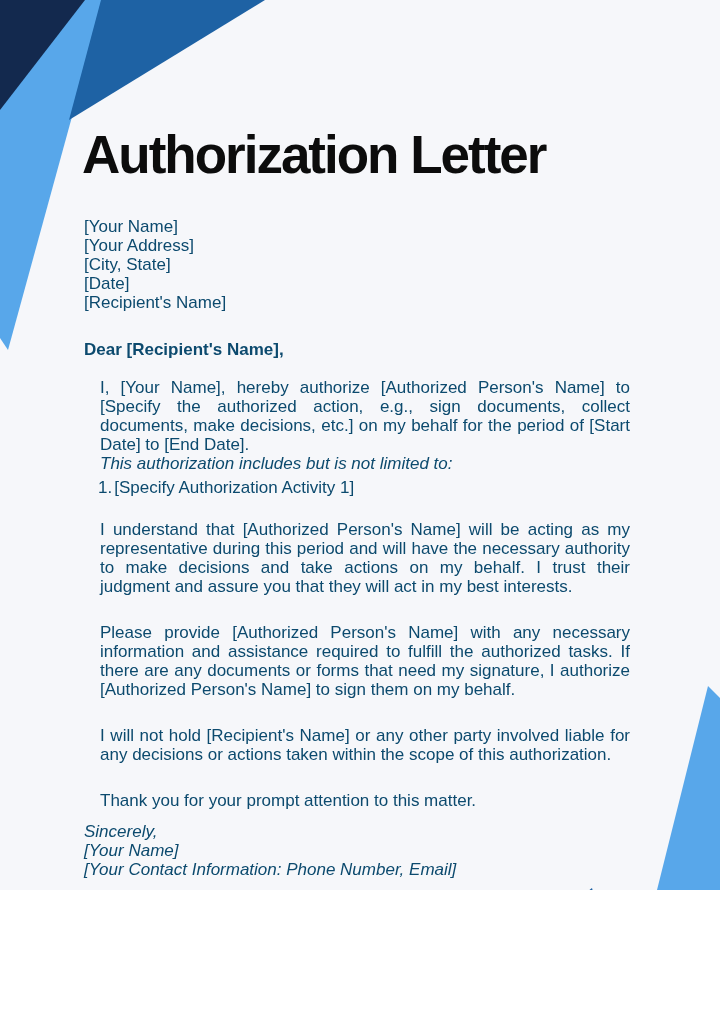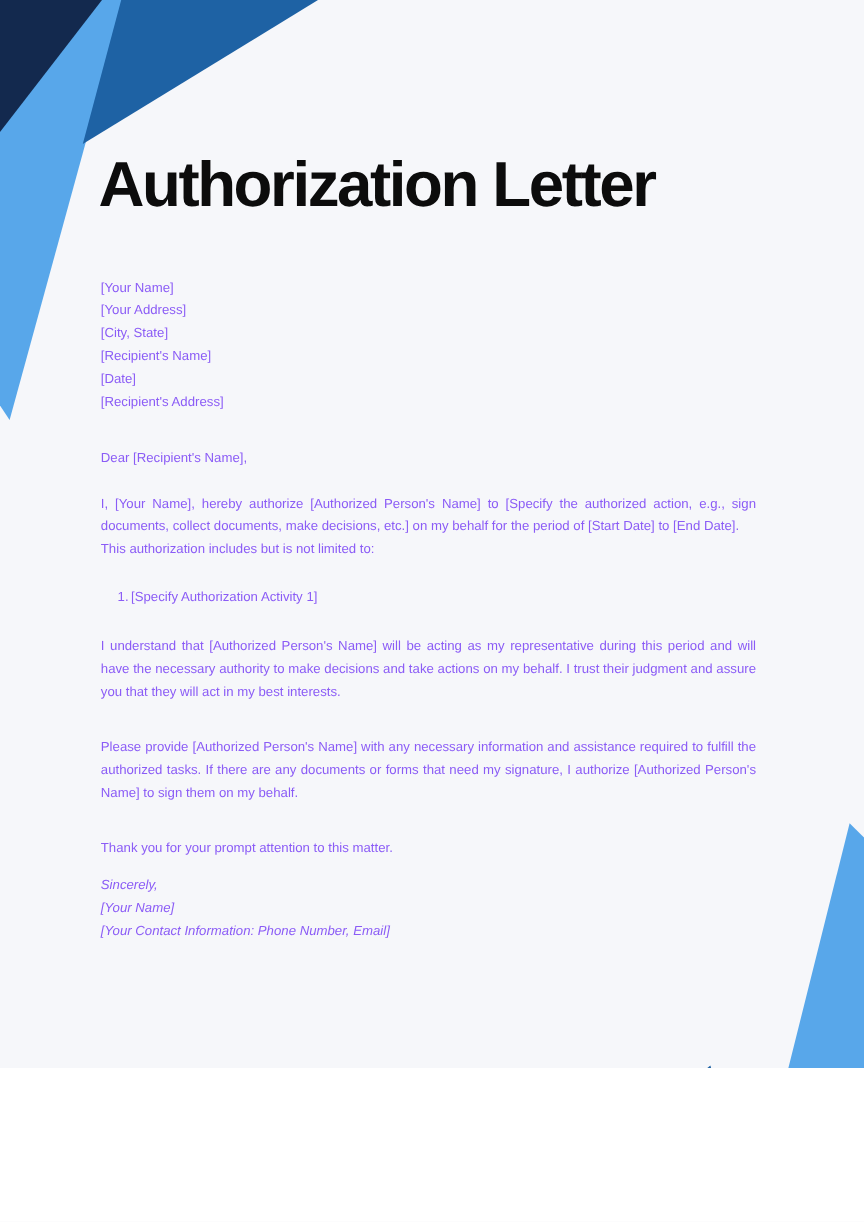--- a/index.html
+++ b/index.html
@@ -30,36 +30,36 @@
     font-size: 53px;
     font-weight: 800;
     letter-spacing: -2px;
     color: #0c0c0c;
     white-space: nowrap;
   }
 
   .content {
     position: absolute;
     left: 84px;
-    top: 231px;
+    top: 217px;
     width: 546px;
-    color: #8b5cf6;
-    font-size: 11px;
+    color: #0c4a6e;
+    font-size: 17px;
     line-height: 19px;
   }
 
   .header-lines div { line-height: 19px; }
 
-  .salutation { margin-top: 28px; }
+  .salutation { margin-top: 28px; font-weight: bold; }
 
-  .para { margin-top: 19px; text-align: justify; }
+  .para { margin-top: 19px; text-align: justify; margin-left: 16px; }
   .para-nojust { text-align: left; }
-  .no-gap { margin-top: 0; }
+  .no-gap { margin-top: 0; font-style: italic; }
 
-  .auth-list { margin-top: 21px; padding-left: 14px; }
+  .auth-list { margin-top: 6px; padding-left: 14px; }
   .auth-list .row { line-height: 18px; }
   .auth-list .marker { display: inline-block; }
   .auth-list .item-text { display: inline-block; margin-left: 2px; }
 
   .signoff { margin-top: 12px; font-style: italic; }
   .signoff div { line-height: 19px; }
 
   .footer {
     position: absolute;
     left: 84px;
@@ -87,40 +87,40 @@
   </svg>
 
   <h1 class="title">Authorization Letter</h1>
 
   <div class="content">
 
     <div class="header-lines">
       <div>[Your Name]</div>
       <div>[Your Address]</div>
       <div>[City, State]</div>
+      <div>[Date]</div>
       <div>[Recipient's Name]</div>
-      <div>[Date]</div>
-      <div>[Recipient's Address]</div>
     </div>
 
     <div class="salutation">Dear [Recipient's Name],</div>
 
     <div class="para">I, [Your Name], hereby authorize [Authorized Person's Name] to [Specify the authorized action, e.g., sign documents, collect documents, make decisions, etc.] on my behalf for the period of [Start Date] to [End Date].</div>
     <div class="para para-nojust no-gap">This authorization includes but is not limited to:</div>
 
     <div class="auth-list">
       <div class="row">
         <span class="marker">1.</span><span class="item-text">[Specify Authorization Activity 1]</span>
       </div>
     </div>
 
     <div class="para" style="margin-top:23px">I understand that [Authorized Person's Name] will be acting as my representative during this period and will have the necessary authority to make decisions and take actions on my behalf. I trust their judgment and assure you that they will act in my best interests.</div>
 
     <div class="para" style="margin-top:27px">Please provide [Authorized Person's Name] with any necessary information and assistance required to fulfill the authorized tasks. If there are any documents or forms that need my signature, I authorize [Authorized Person's Name] to sign them on my behalf.</div>
 
+    <div class="para" style="margin-top:27px">I will not hold [Recipient's Name] or any other party involved liable for any decisions or actions taken within the scope of this authorization.</div>
 
     <div class="para para-nojust" style="margin-top:27px">Thank you for your prompt attention to this matter.</div>
 
     <div class="signoff">
       <div>Sincerely,</div>
       <div>[Your Name]</div>
       <div>[Your Contact Information: Phone Number, Email]</div>
     </div>
 
   </div>

